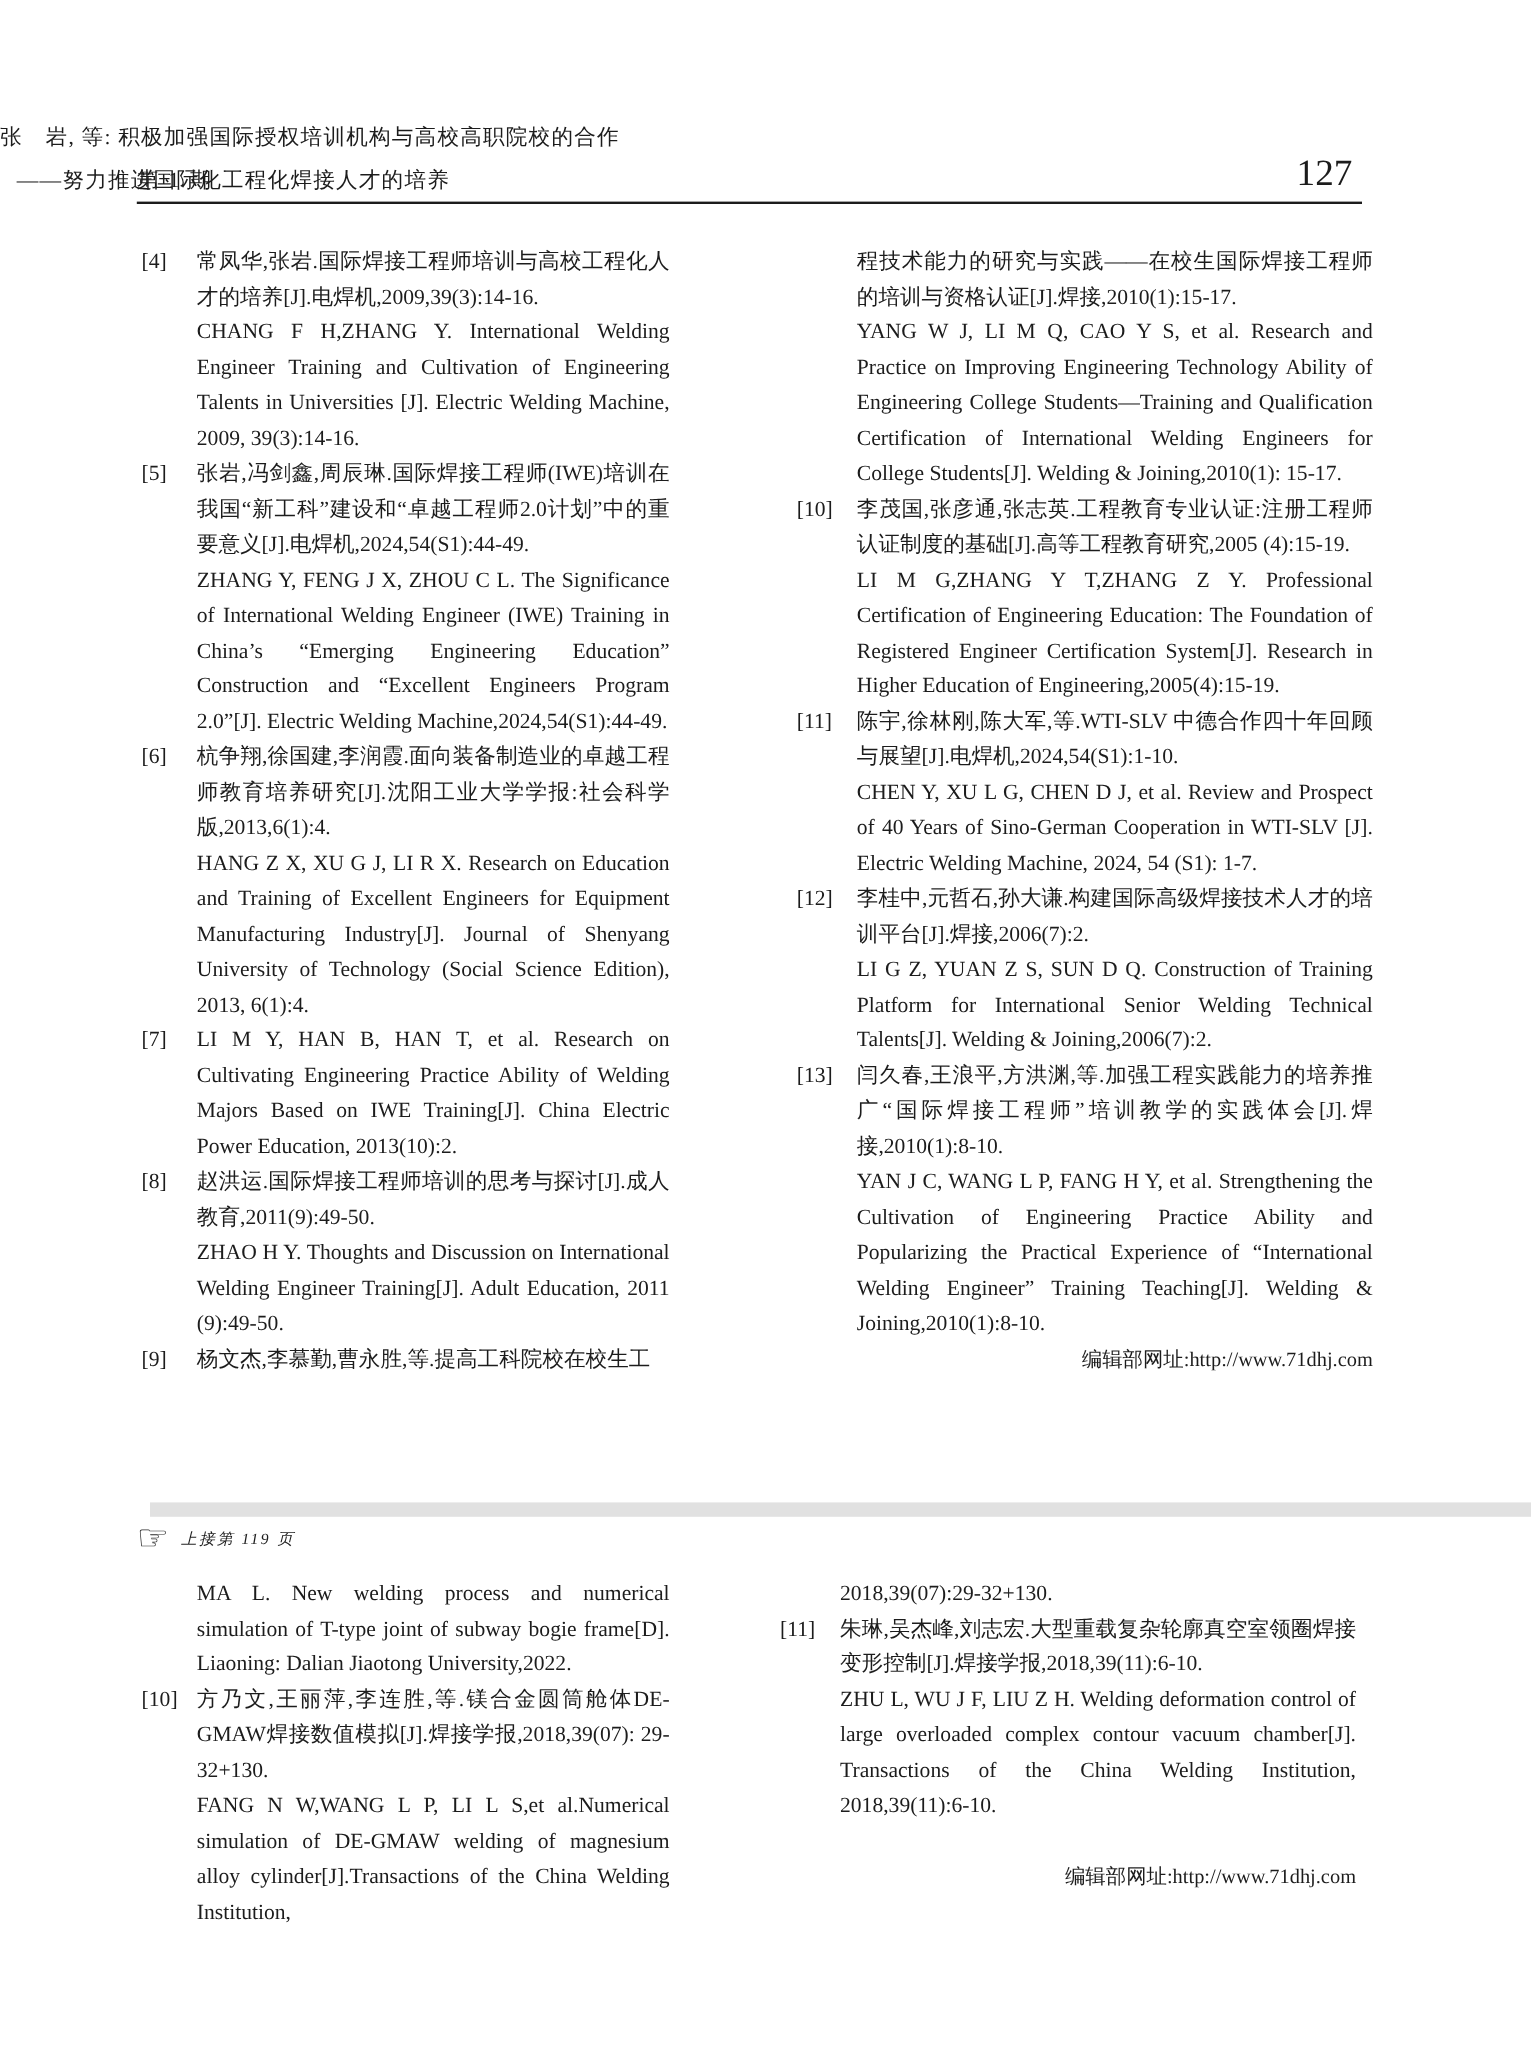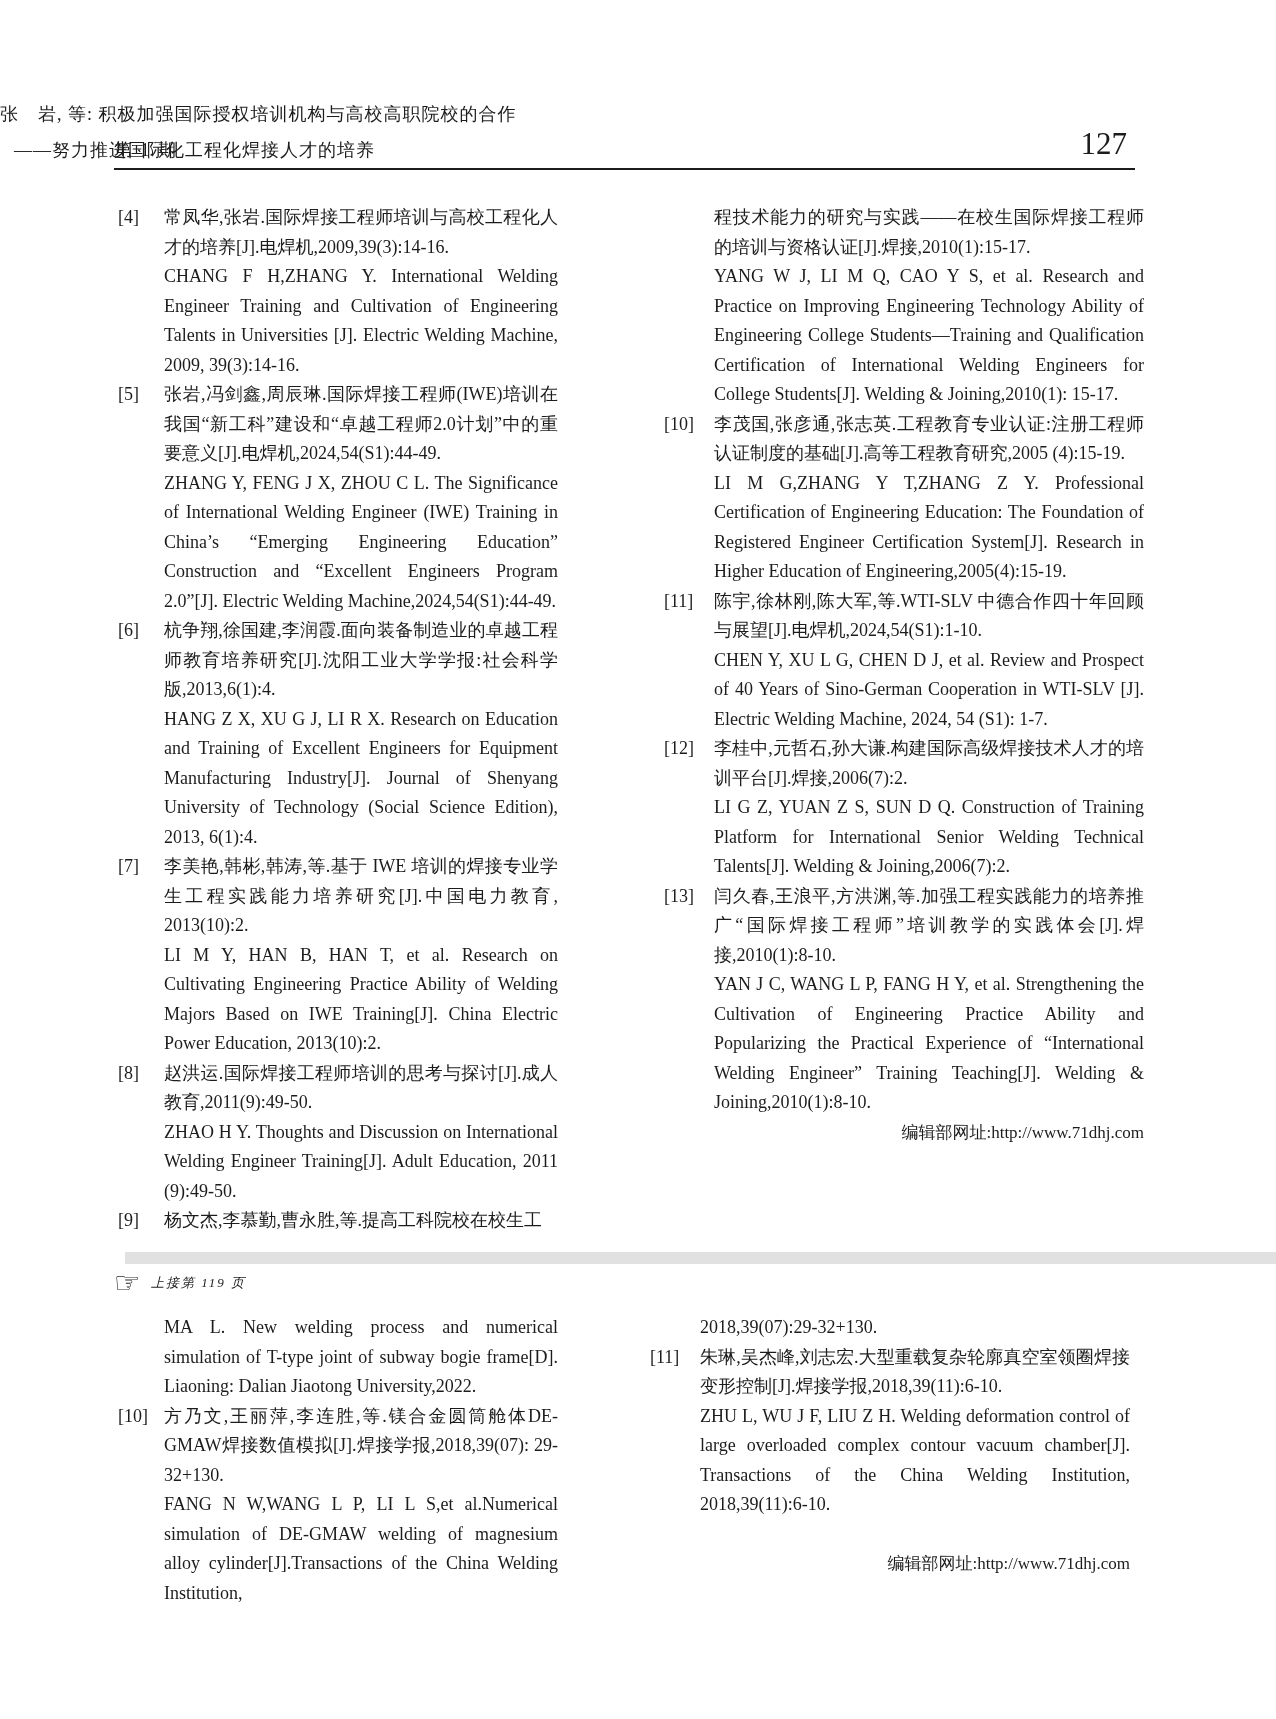--- a/index.html
+++ b/index.html
@@ -62,21 +62,20 @@
       <p>张岩,冯剑鑫,周辰琳.国际焊接工程师(IWE)培训在我国“新工科”建设和“卓越工程师2.0计划”中的重要意义[J].电焊机,2024,54(S1):44-49.</p>
       <p>ZHANG Y, FENG J X, ZHOU C L. The Significance of International Welding Engineer (IWE) Training in China’s “Emerging Engineering Education” Construction and “Excellent Engineers Program 2.0”[J]. Electric Welding Machine,2024,54(S1):44-49.</p>
     </div>
     <div class="entry">
       <span class="lbl">[6]</span>
       <p>杭争翔,徐国建,李润霞.面向装备制造业的卓越工程师教育培养研究[J].沈阳工业大学学报:社会科学版,2013,6(1):4.</p>
       <p>HANG Z X, XU G J, LI R X. Research on Education and Training of Excellent Engineers for Equipment Manufacturing Industry[J]. Journal of Shenyang University of Technology (Social Science Edition), 2013, 6(1):4.</p>
     </div>
     <div class="entry">
       <span class="lbl">[7]</span>
-      <p>李美艳,韩彬,韩涛,等.基于 IWE 培训的焊接专业学生工程实践能力培养研究[J].中国电力教育, 2013(10):2.</p>
       <p>LI M Y, HAN B, HAN T, et al. Research on Cultivating Engineering Practice Ability of Welding Majors Based on IWE Training[J]. China Electric Power Education, 2013(10):2.</p>
     </div>
     <div class="entry">
       <span class="lbl">[8]</span>
       <p>赵洪运.国际焊接工程师培训的思考与探讨[J].成人教育,2011(9):49-50.</p>
       <p>ZHAO H Y. Thoughts and Discussion on International Welding Engineer Training[J]. Adult Education, 2011 (9):49-50.</p>
     </div>
     <div class="entry">
       <span class="lbl">[9]</span>
       <p>杨文杰,李慕勤,曹永胜,等.提高工科院校在校生工</p>

